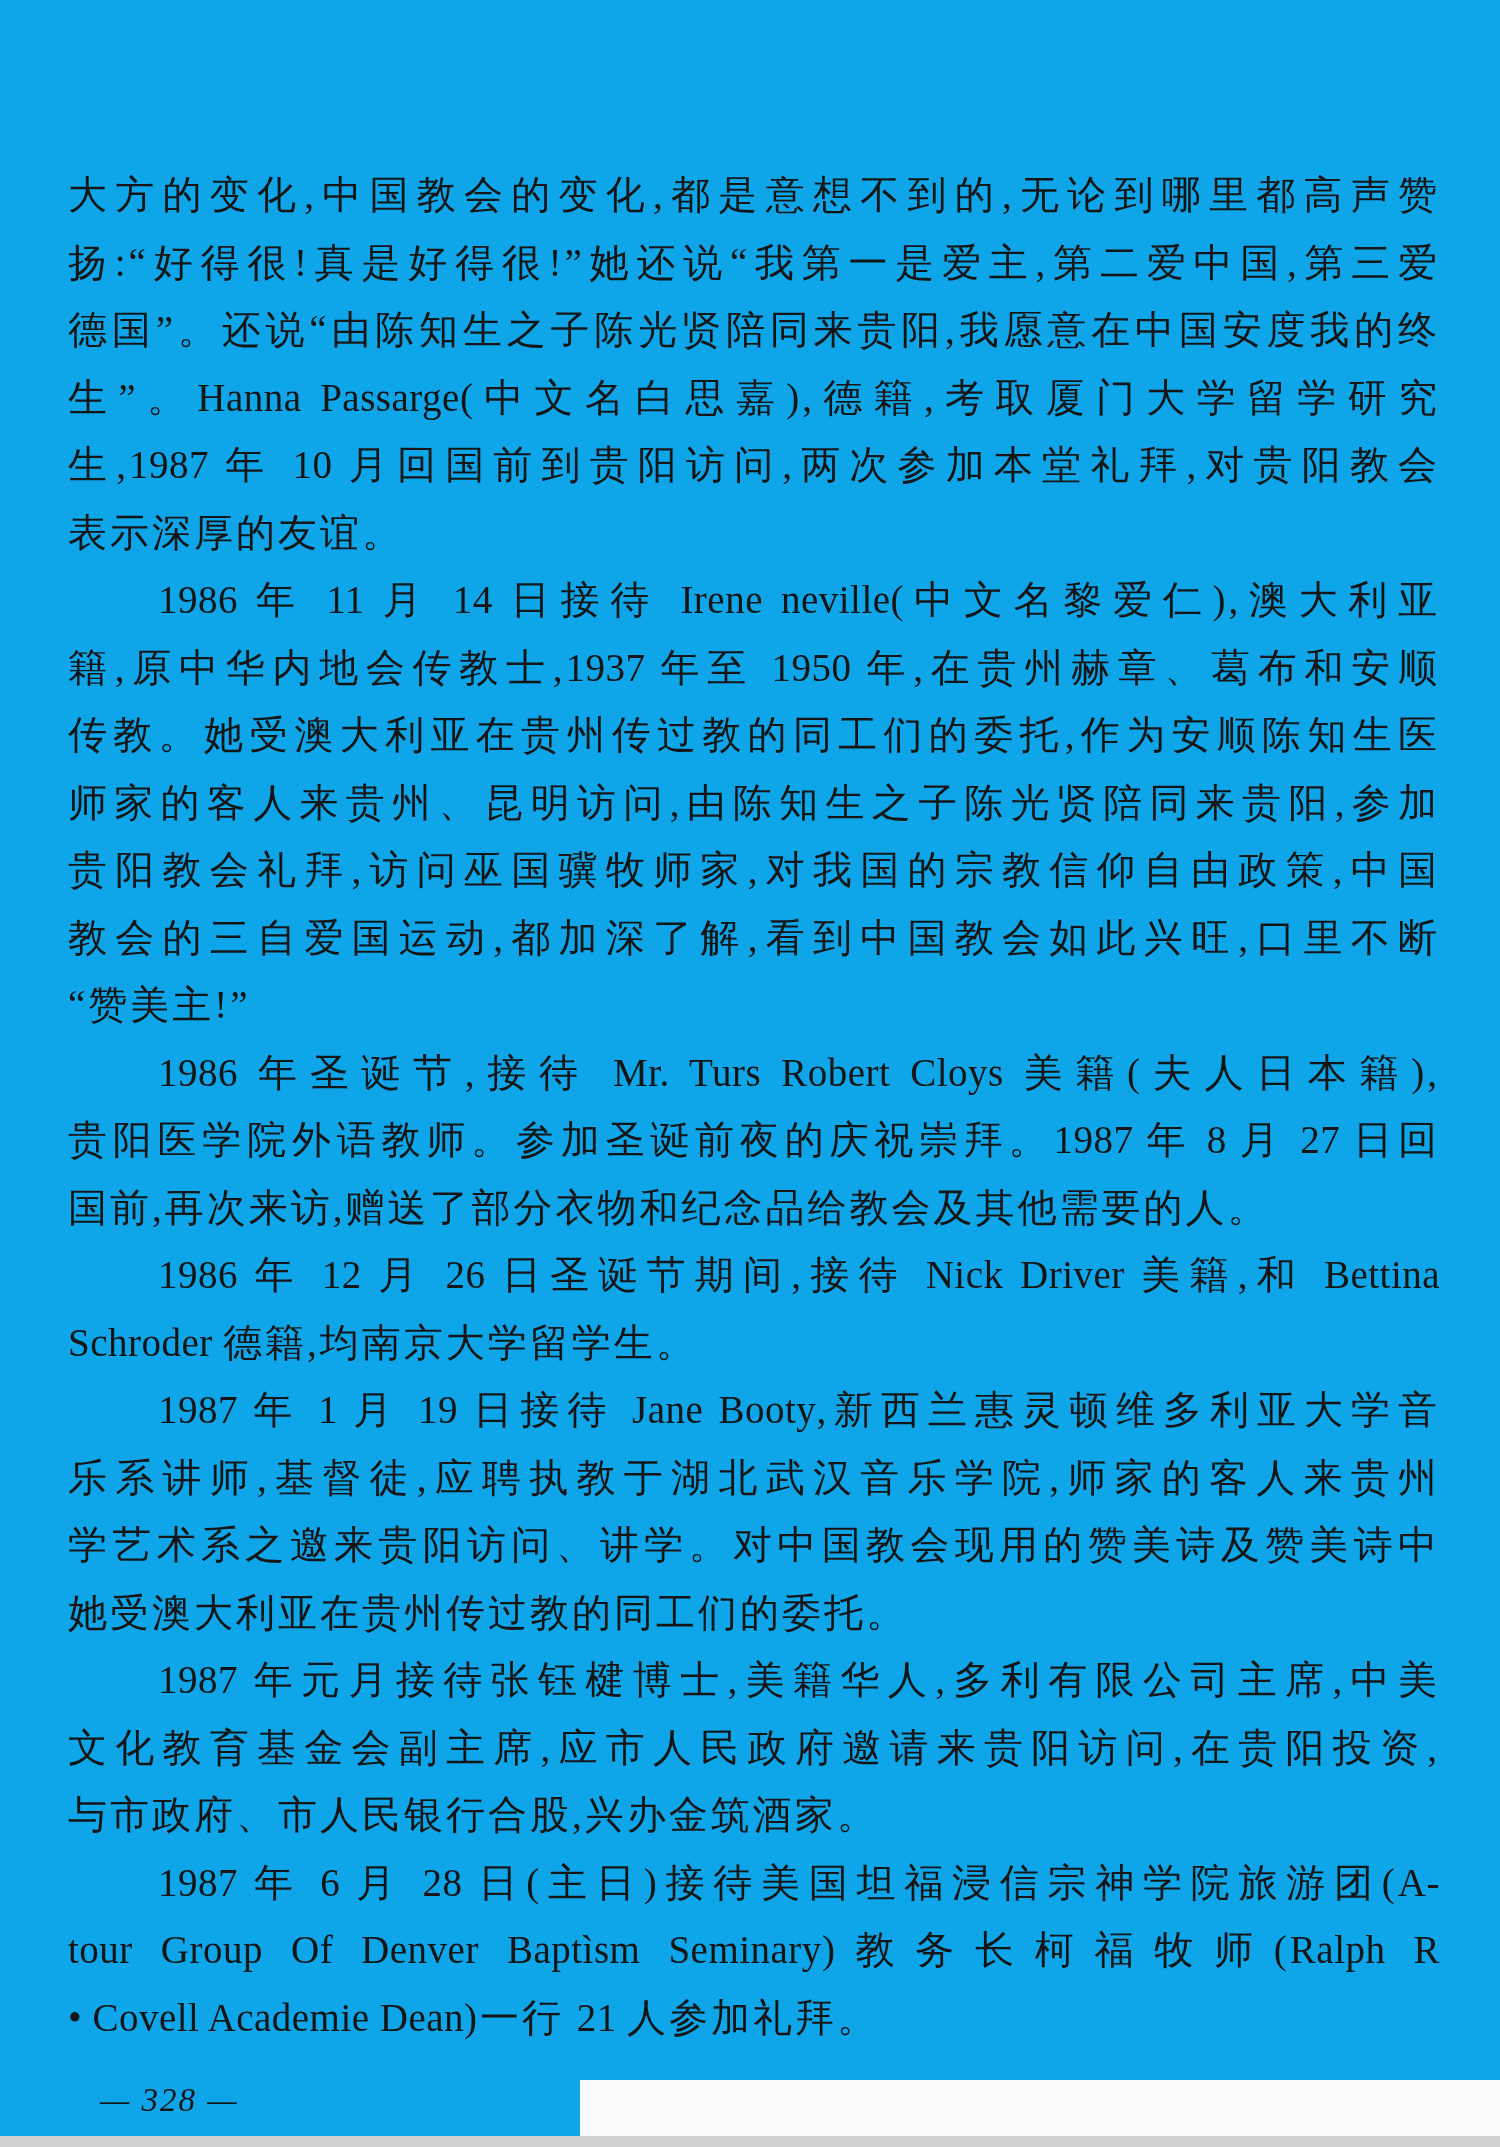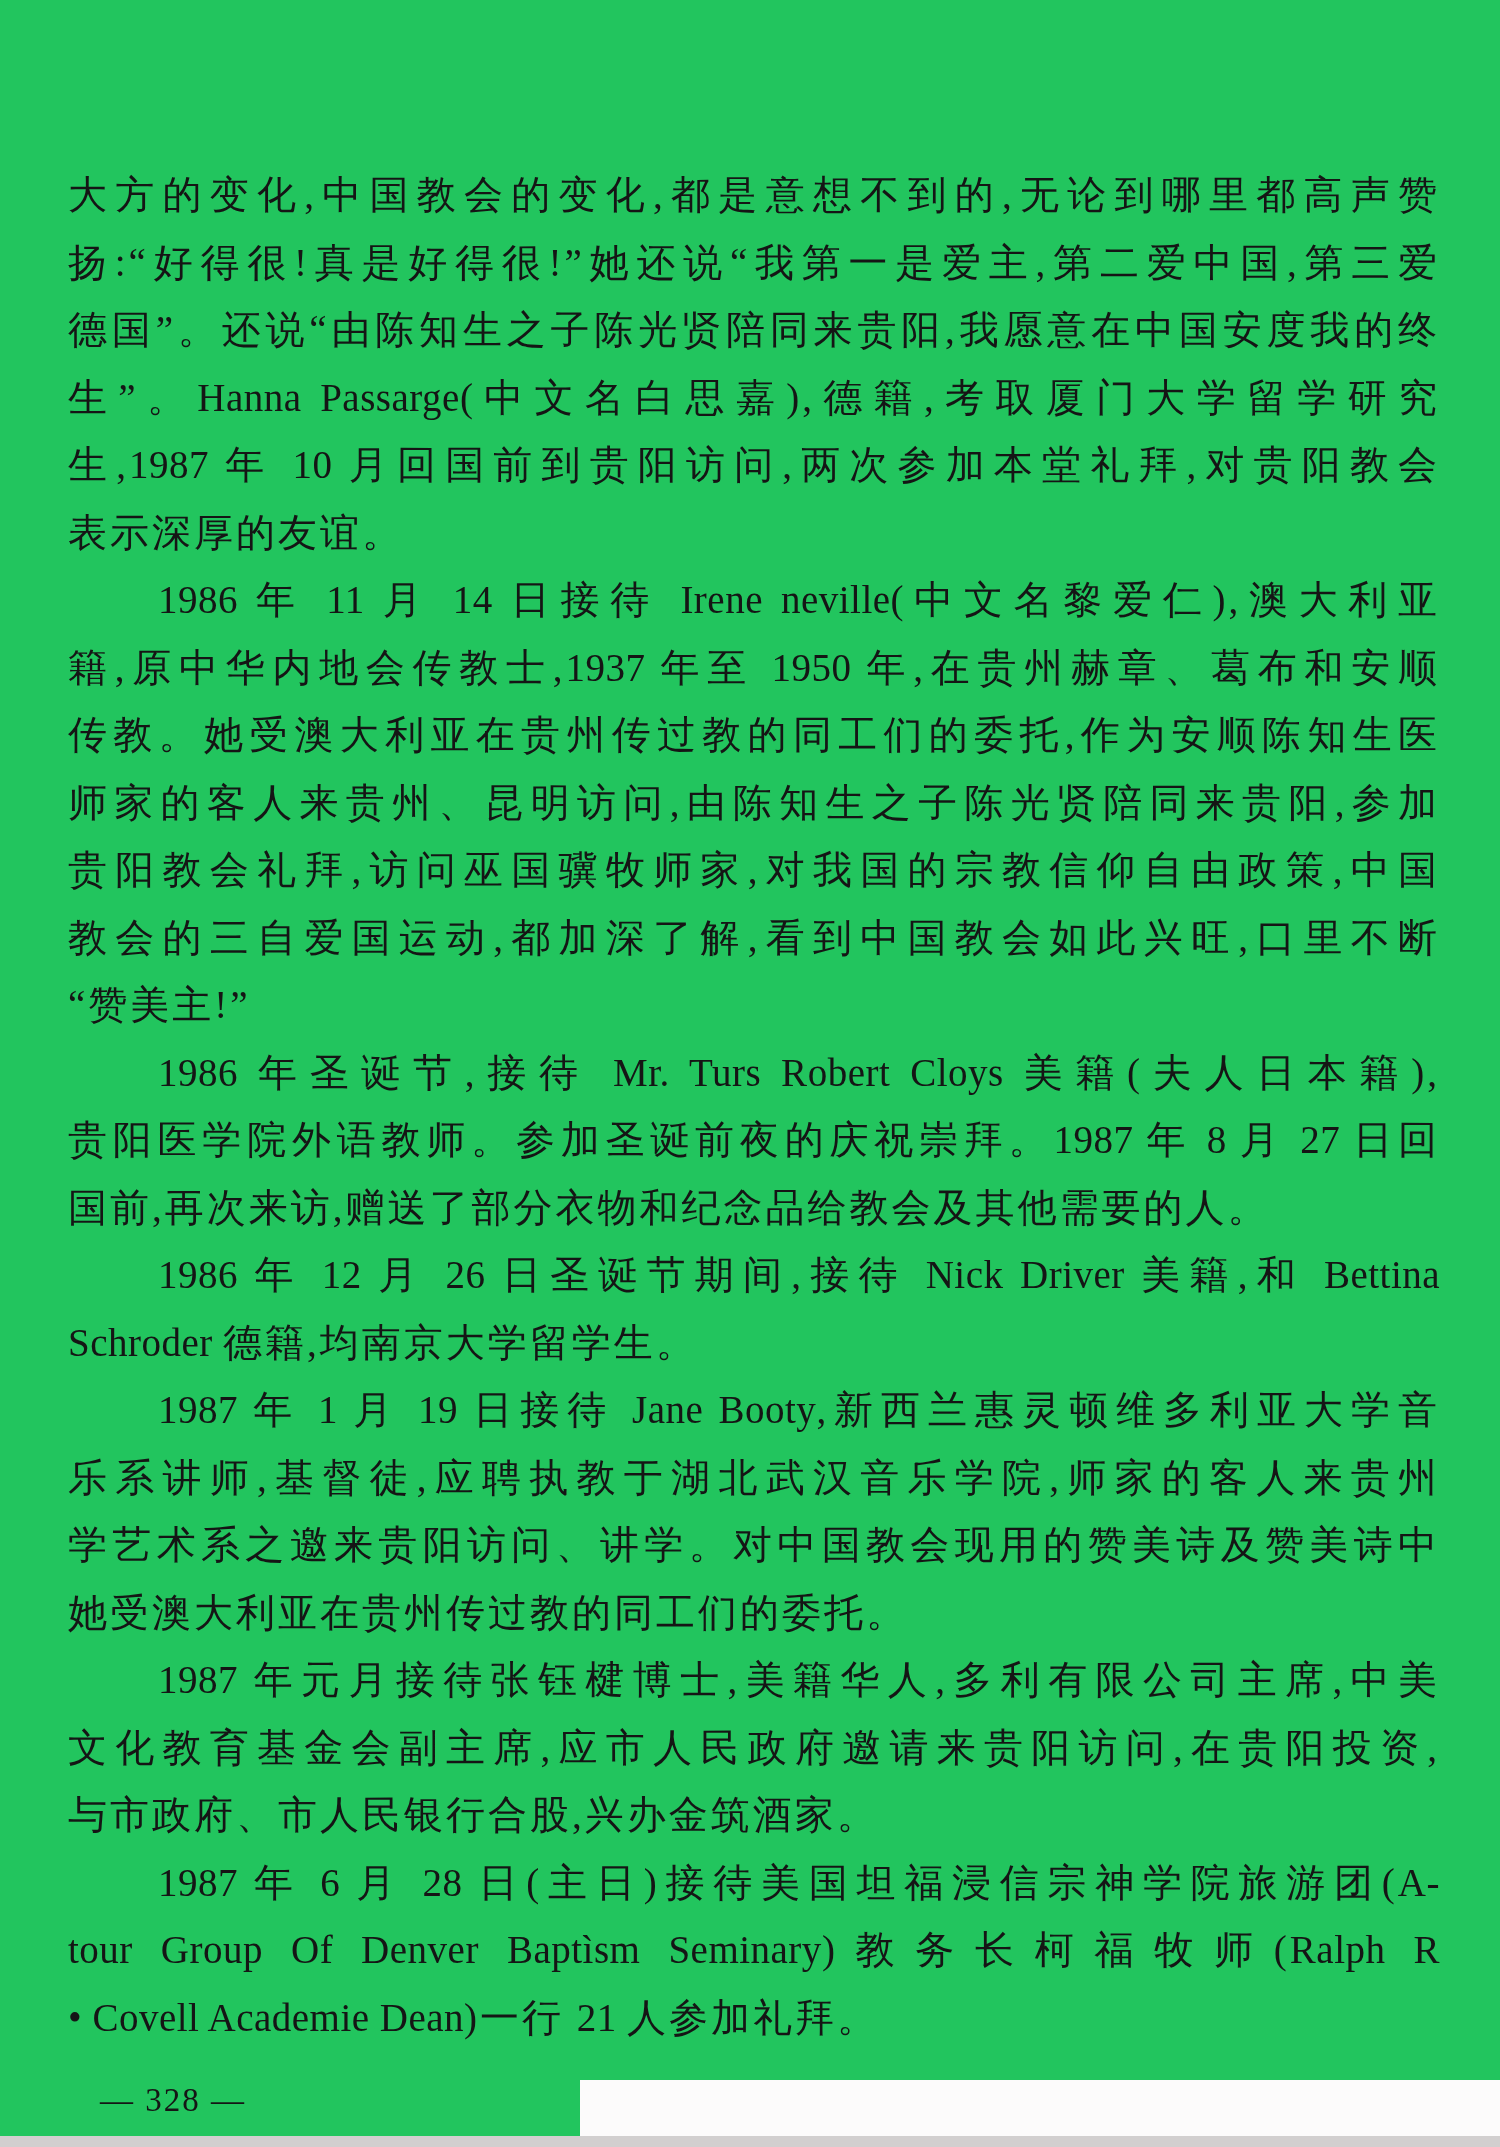--- a/index.html
+++ b/index.html
@@ -1,19 +1,19 @@
 <!DOCTYPE html>
 <html lang="zh"><head>
 <meta charset="utf-8">
 <style>
   html,body { margin:0; padding:0; background:#e8e4e2; }
   .page {
     position:relative;
     width:1500px; height:2147px;
-    background:#22c55e;
+    background:#0ea5e9;
     color:#151515;
     font-family:"Liberation Serif","DejaVu Serif",serif;
     overflow:hidden;
   }
   .content {
     position:absolute;
     left:68px; top:161px; width:1372px;
   }
   .line {
     font-size:39px;
@@ -24,20 +24,21 @@
   }
   .j { text-align:justify; text-align-last:justify; }
   .l { text-align:center; text-align-last:left; }
   .ind { text-indent:90px; }
   .latin { letter-spacing:0.5px; }
   .footer {
     position:absolute;
     left:100px; top:2082px;
     font-size:33px;
     letter-spacing:2px;
+    font-style:italic;
   }
   .scan-strip {
     position:absolute;
     left:0; bottom:0; width:100%; height:11px;
     background:#d2cfcf;
   }
   .scan-patch {
     position:absolute;
     left:580px; top:2080px; right:0; bottom:0;
     background:#fcfbfb;

